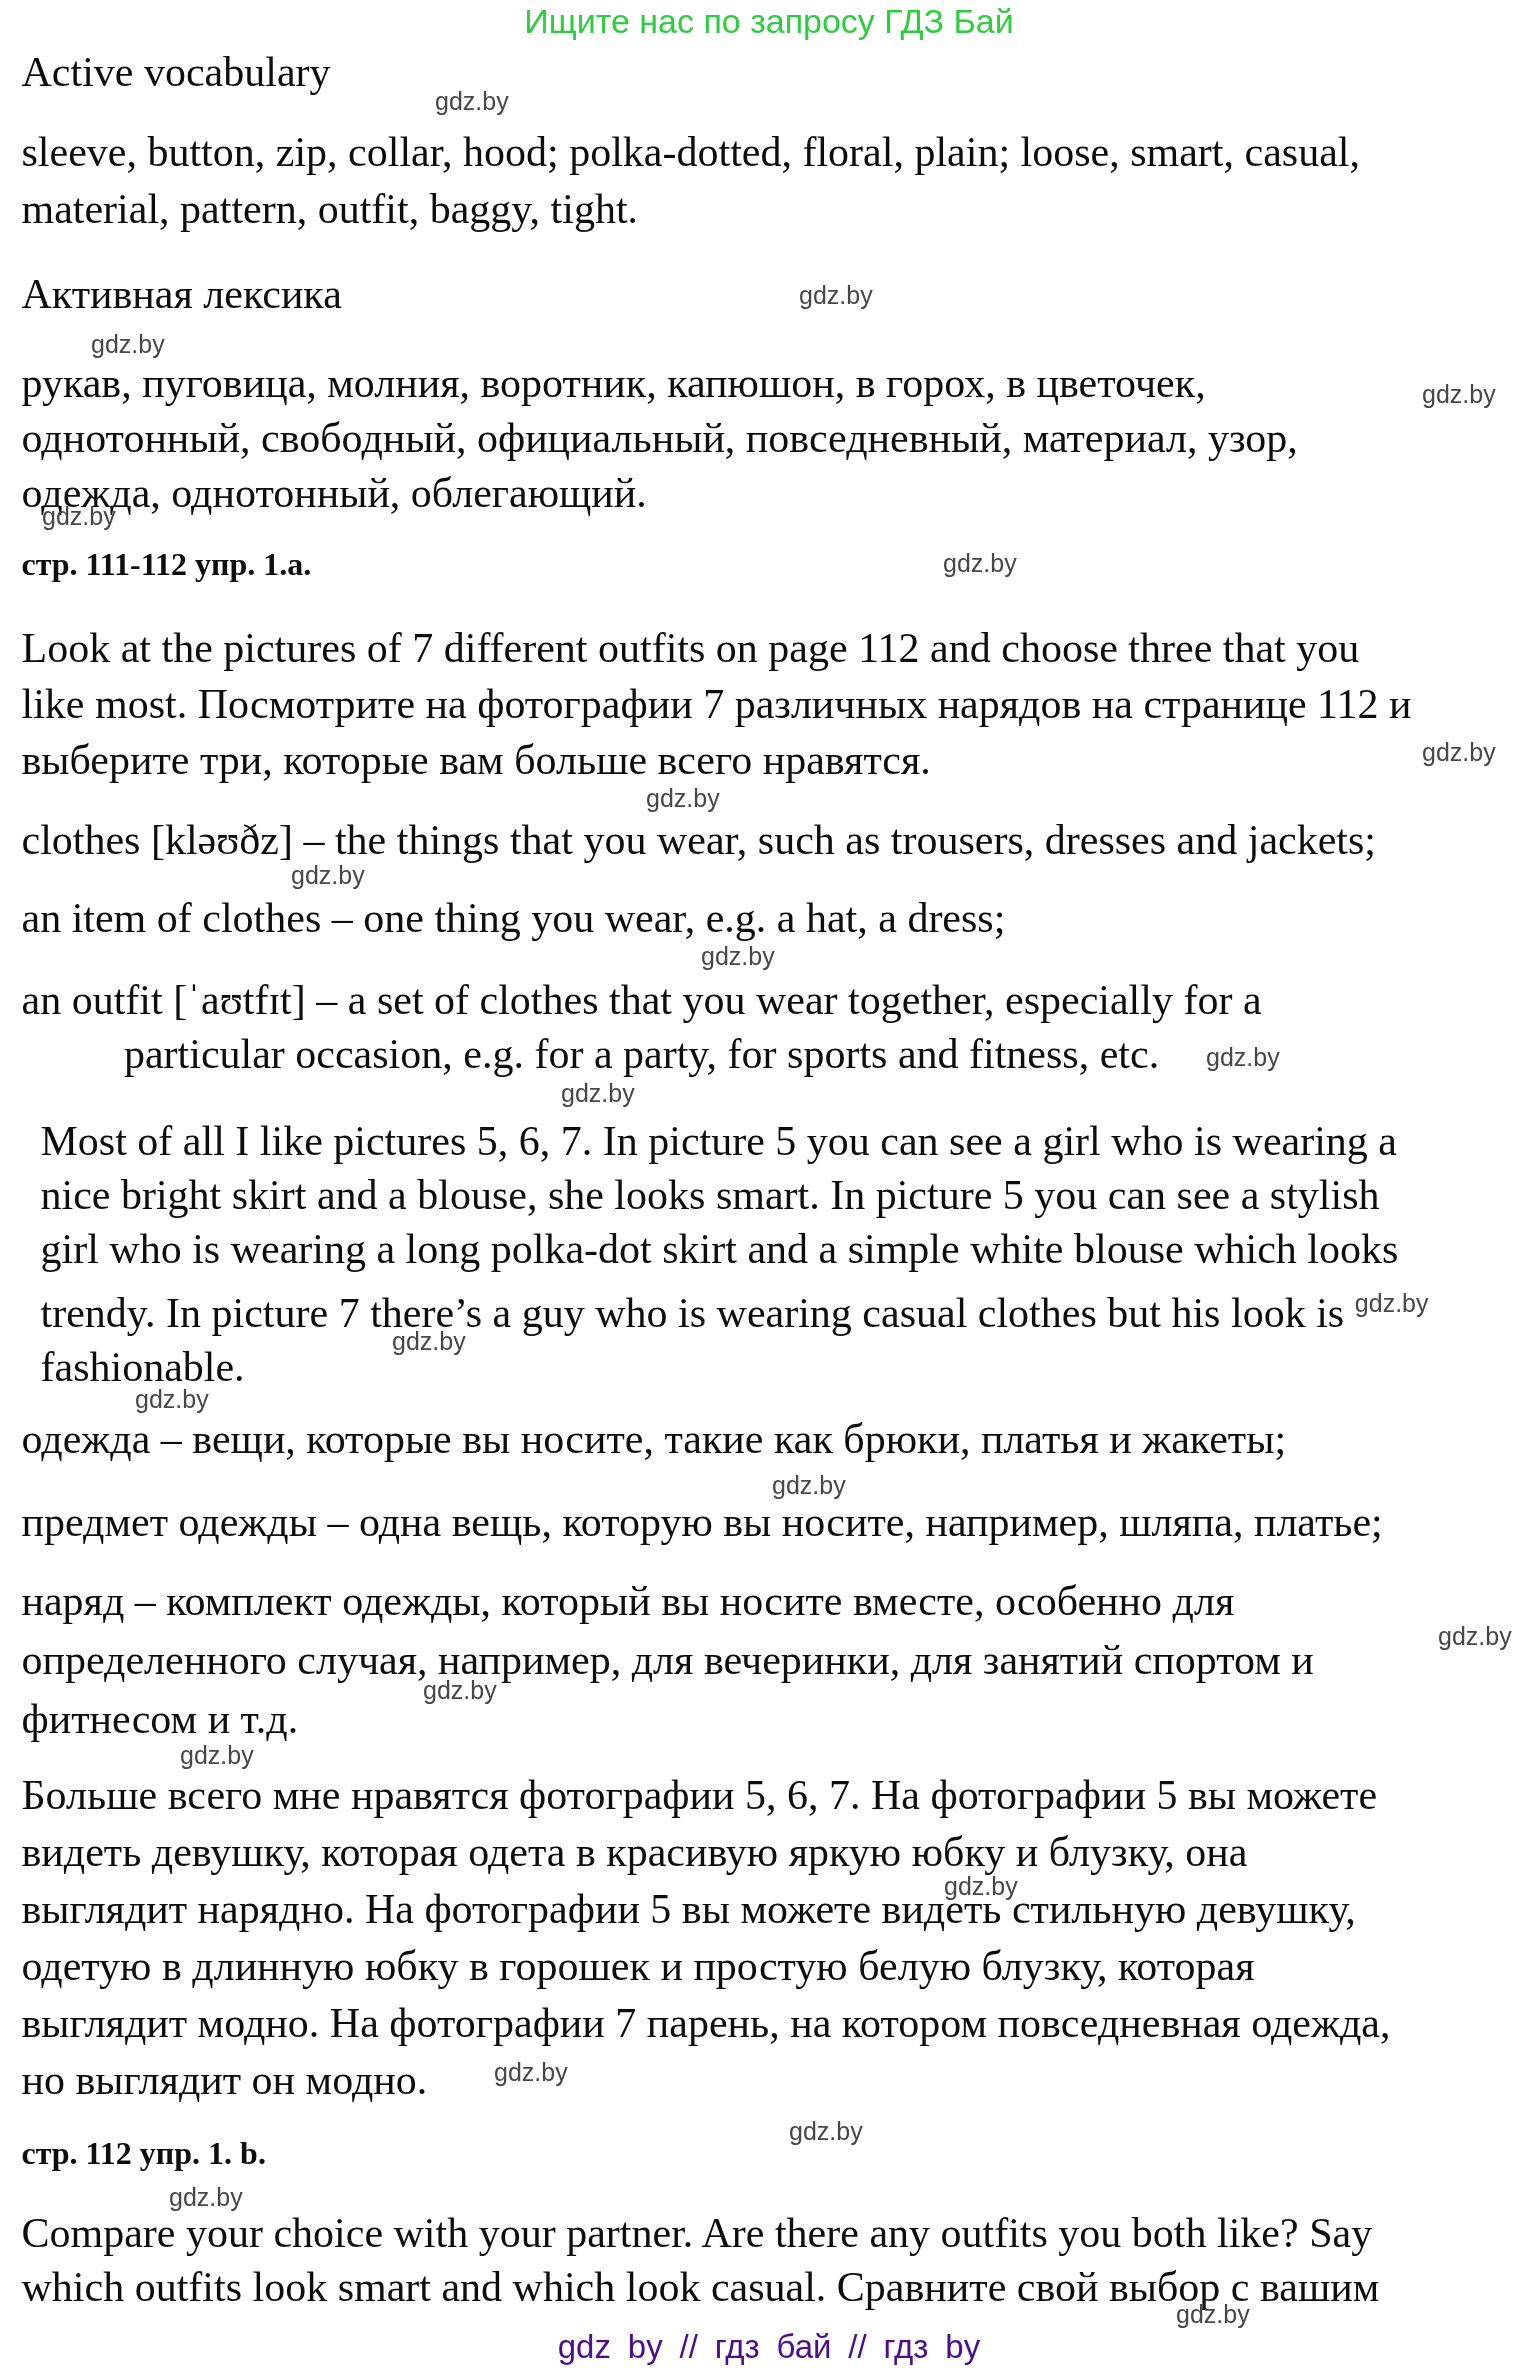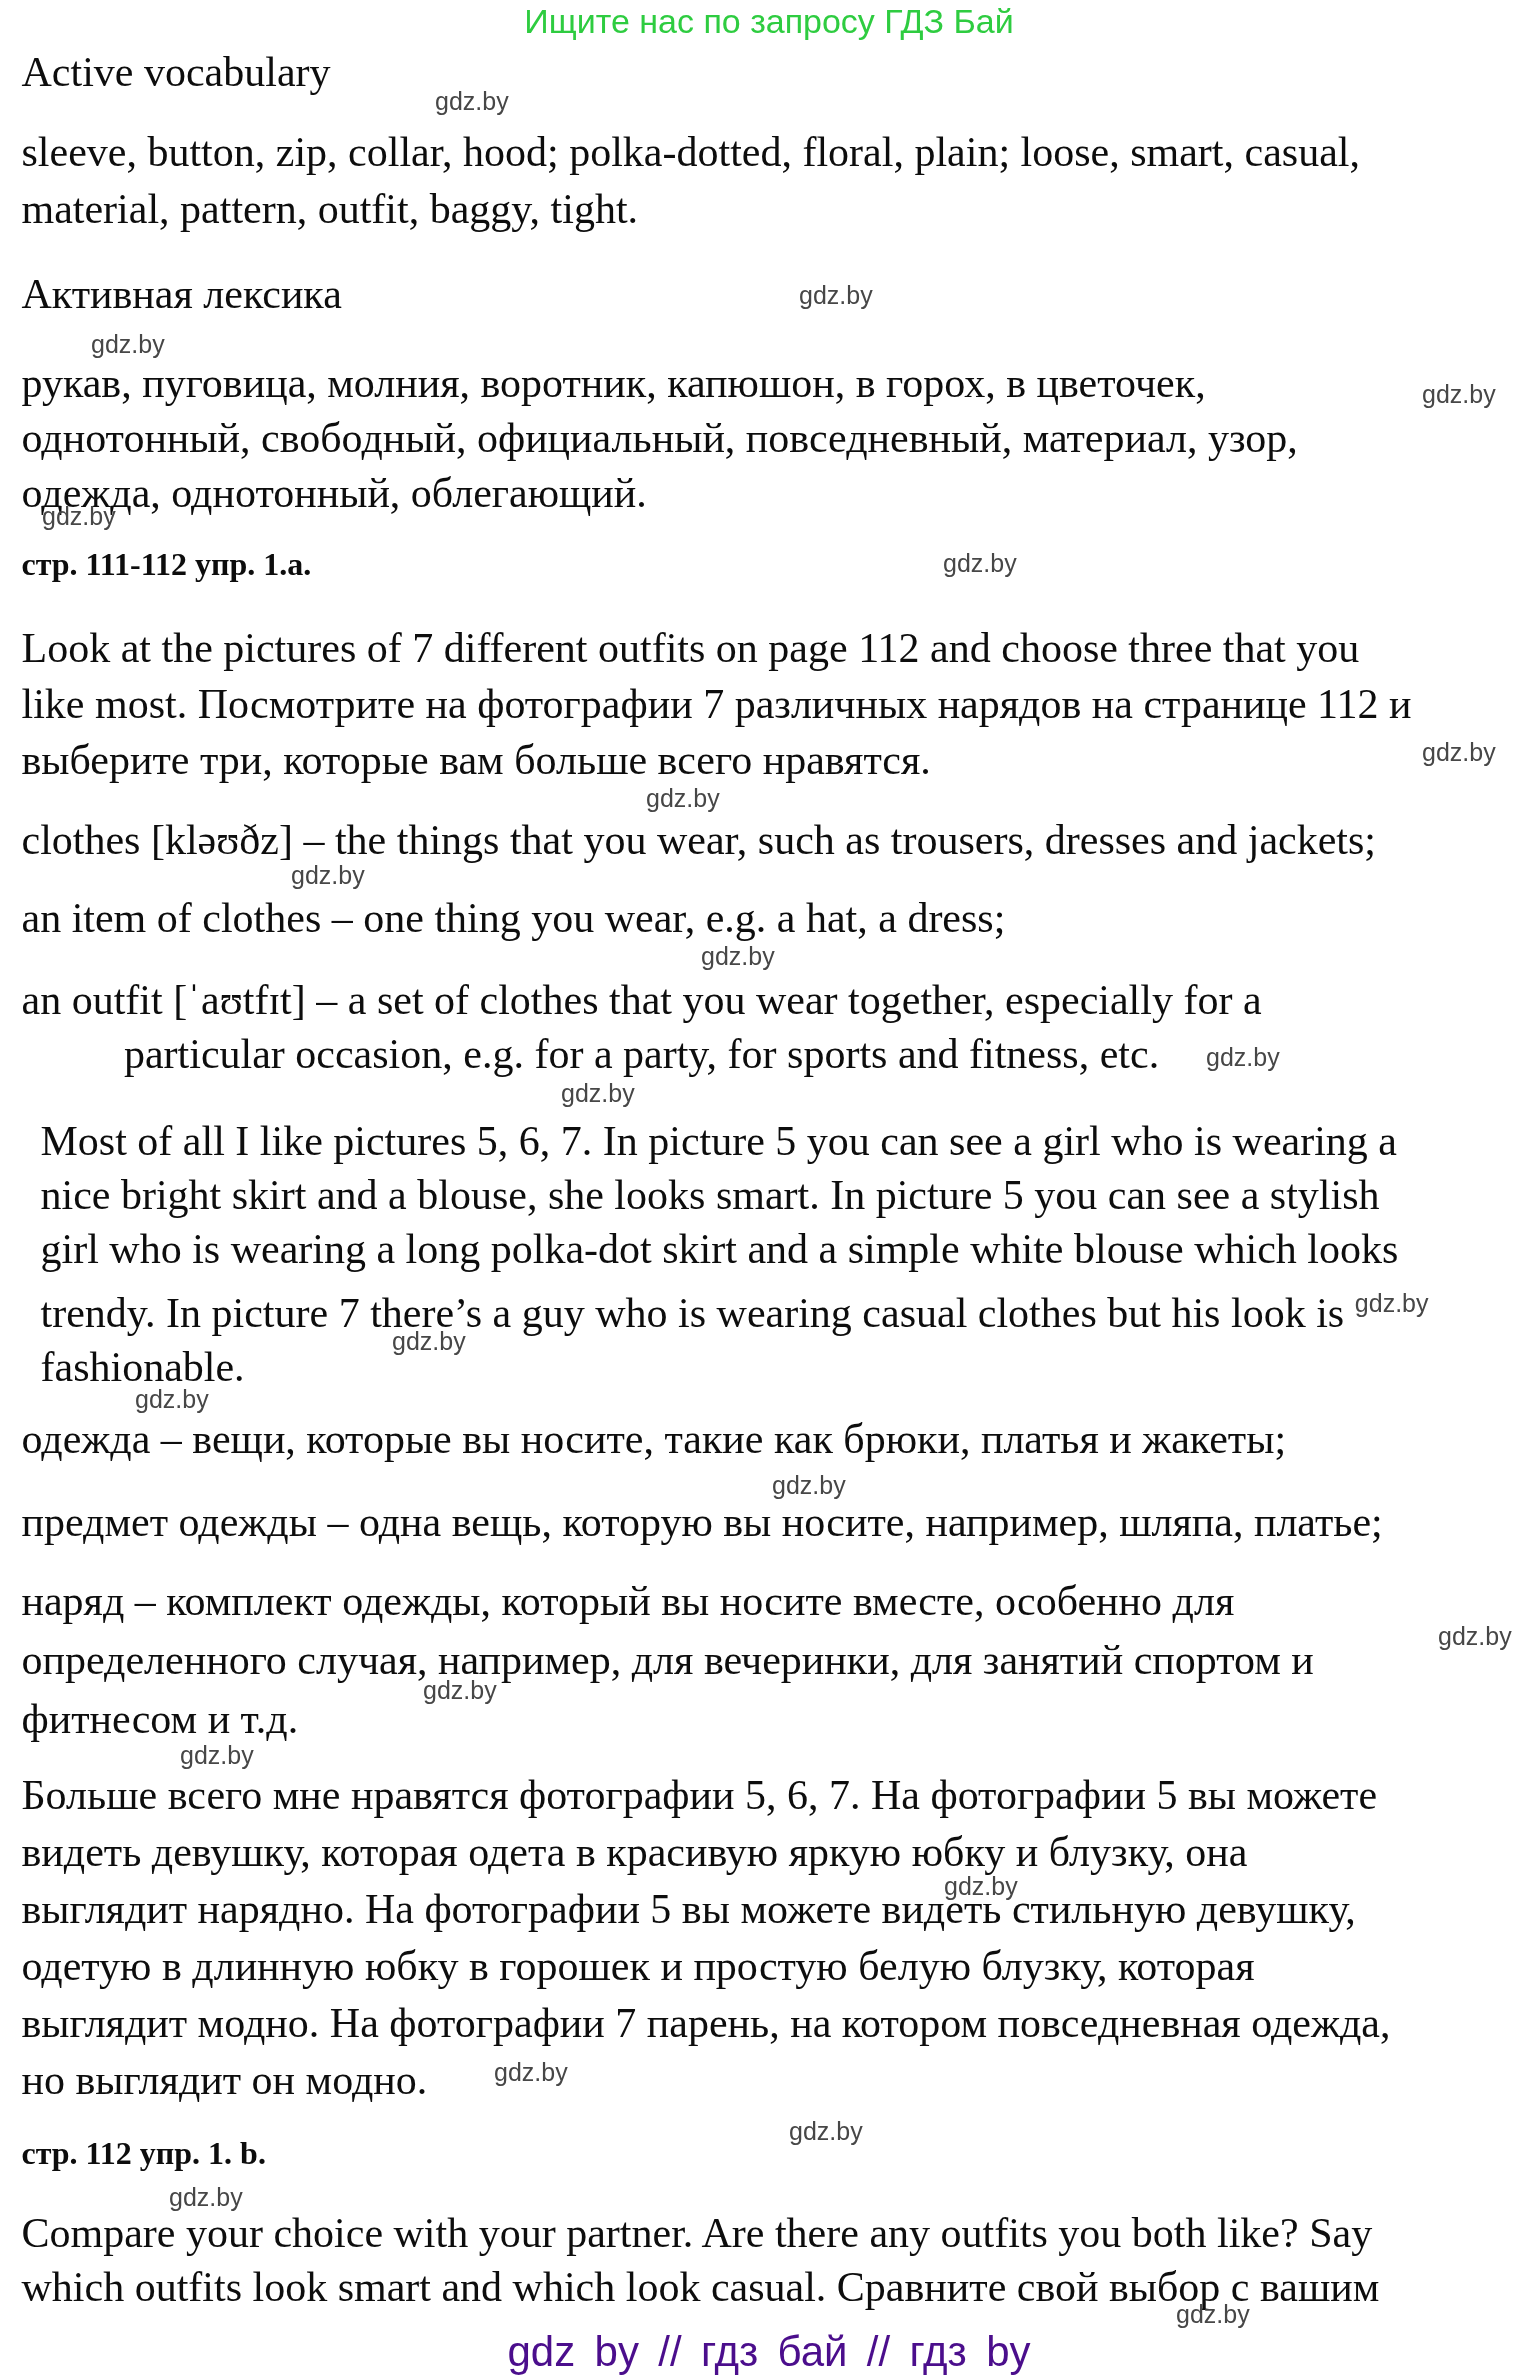--- a/index.html
+++ b/index.html
@@ -9,21 +9,21 @@
     background:#ffffff;
     font-family:"Liberation Serif", serif;
     color:#0d0d0d;
     overflow:hidden;
   }
   .banner{
     position:absolute;left:0;width:100%;text-align:center;
     font-family:"Liberation Sans", sans-serif;
   }
   #top-banner{top:1.5px;font-size:34px;color:#2ecc40;}
-  #bottom-banner{top:2328px;font-size:42px;color:#4b0e8c;word-spacing:7.7px;}
+  #bottom-banner{top:2328px;font-size:33px;color:#4b0e8c;word-spacing:7.7px;}
   .para{position:absolute;left:21.5px;font-size:42px;line-height:56px;}
   .tline{white-space:nowrap;}
   .heading{font-weight:normal;}
   .task-title{font-weight:bold;font-size:32px;}
   .wm{
     position:absolute;
     font-family:"Liberation Sans", sans-serif;
     font-size:25px;color:#474747;white-space:nowrap;
   }
   .wm-sup{

